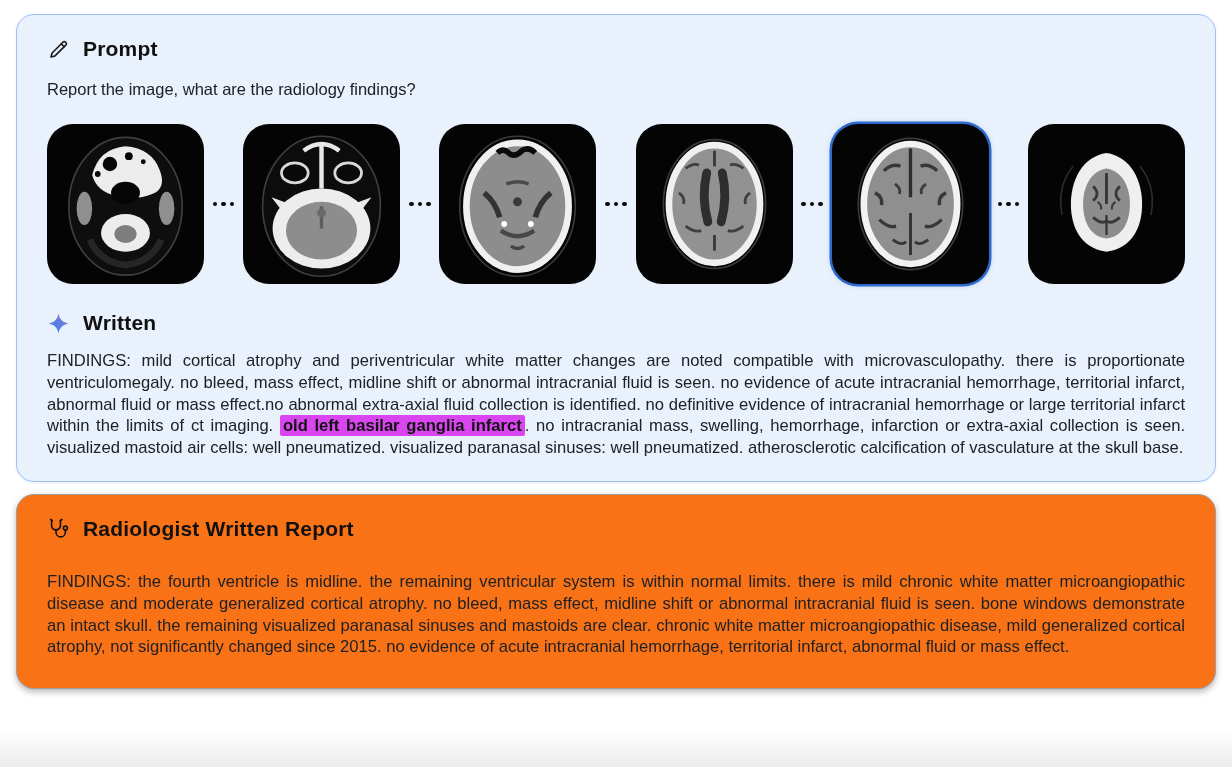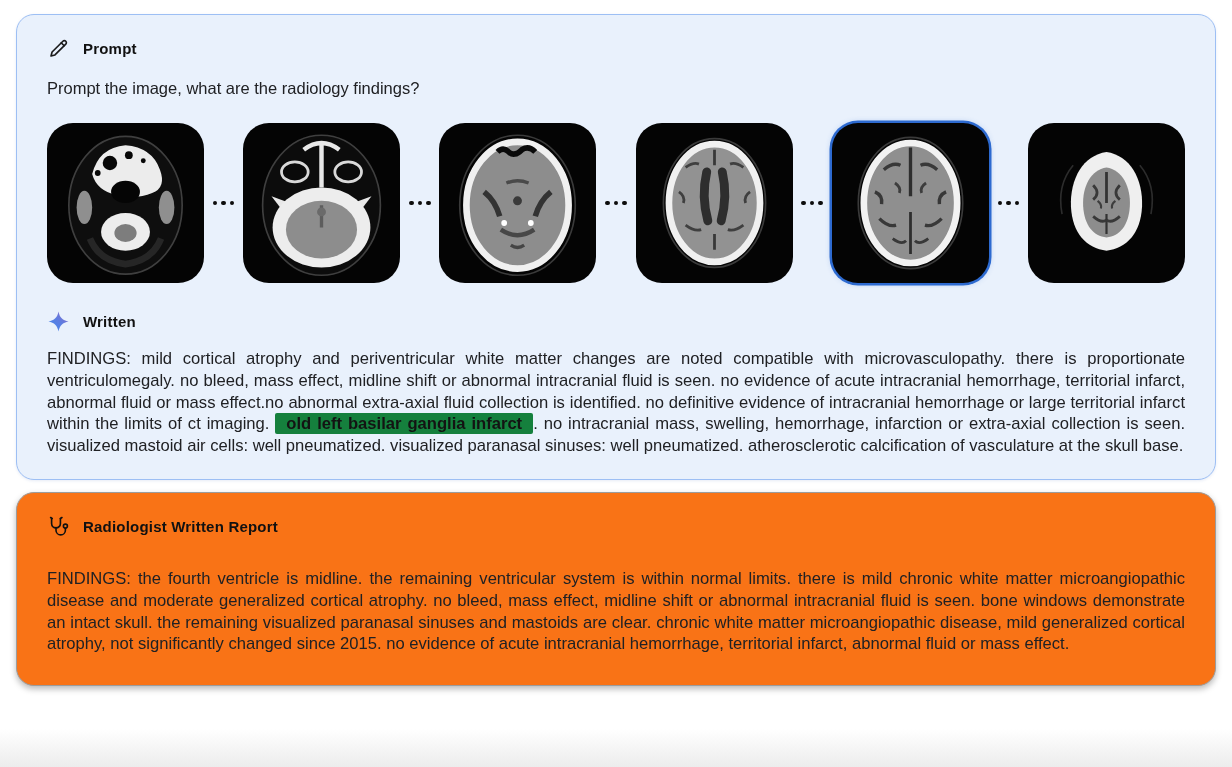--- a/index.html
+++ b/index.html
@@ -22,21 +22,21 @@
     margin-top: 12px;
     background: #f97316;
     border: 1.5px solid #9c9c9c;
     box-shadow: 0 3px 6px rgba(0,0,0,0.28);
     padding-bottom: 30px;
   }
 
   .card-header { display: flex; align-items: center; gap: 13px; }
   .card-header .icon { width: 23px; height: 23px; display: inline-flex; }
   .card-header .icon svg { width: 100%; height: 100%; }
-  .card-title { font-size: 15px; font-weight: bold; color: #111; letter-spacing: 0.2px; }
+  .card-title { font-size: 21px; font-weight: bold; color: #111; letter-spacing: 0.2px; }
 
   .prompt-question { margin-top: 19px; font-size: 16.5px; color: #202124; }
 
   .ct-row {
     margin-top: 25px;
     display: flex;
     align-items: center;
     justify-content: space-between;
   }
   .ct-tile {
@@ -58,45 +58,45 @@
   .response-text, .report-text {
     font-size: 16.6px;
     line-height: 21.8px;
     text-align: justify;
     color: #202124;
   }
   .response-text { margin-top: 15px; }
   .report-text { margin-top: 30px; }
 
   mark.finding {
-    background: #15803d;
+    background: #d946ef;
     color: #131313;
     font-weight: bold;
-    padding: 1px 11px;
+    padding: 1px 3px;
     border-radius: 2px;
   }
 </style>
 </head>
 <body>
 
 <div class="page">
 
   <section class="card prompt-card">
 
     <div class="card-header">
       <span class="icon">
         <svg viewBox="0 0 24 24" fill="none" stroke="#1a1a1a" stroke-width="1.7" stroke-linejoin="round" stroke-linecap="round">
           <path d="M4.2 19.8l1.1-4.1L16.6 4.4a2.1 2.1 0 0 1 3 0l0 0a2.1 2.1 0 0 1 0 3L8.3 18.7 4.2 19.8z"></path>
           <path d="M14.9 6.1l3 3"></path>
         </svg>
       </span>
       <span class="card-title">Prompt</span>
     </div>
 
-    <p class="prompt-question">Prompt the image, what are the radiology findings?</p>
+    <p class="prompt-question">Report the image, what are the radiology findings?</p>
 
     <div class="ct-row">
 
       <div class="ct-tile">
         <svg viewBox="0 0 140 144">
           <ellipse cx="70" cy="74" rx="51" ry="62" fill="#0e0e0e" stroke="#3f3f3f" stroke-width="1.5"></ellipse>
           <path d="M40 46 Q46 22 70 20 Q94 22 101 42 Q107 58 94 63 Q80 69 62 65 Q44 61 40 46 Z" fill="#ececec"></path>
           <circle cx="56" cy="36" r="6.5" fill="#070707"></circle>
           <circle cx="73" cy="29" r="3.5" fill="#070707"></circle>
           <circle cx="45" cy="45" r="2.6" fill="#070707"></circle>

